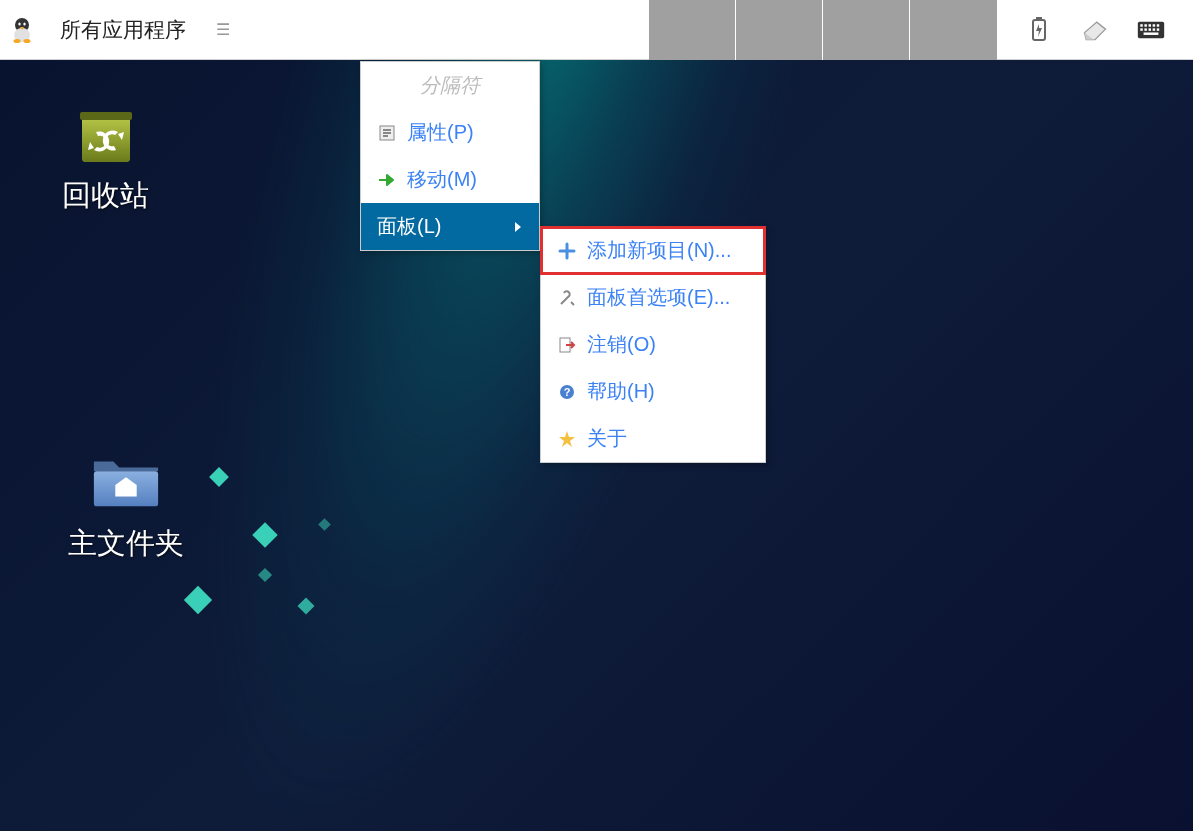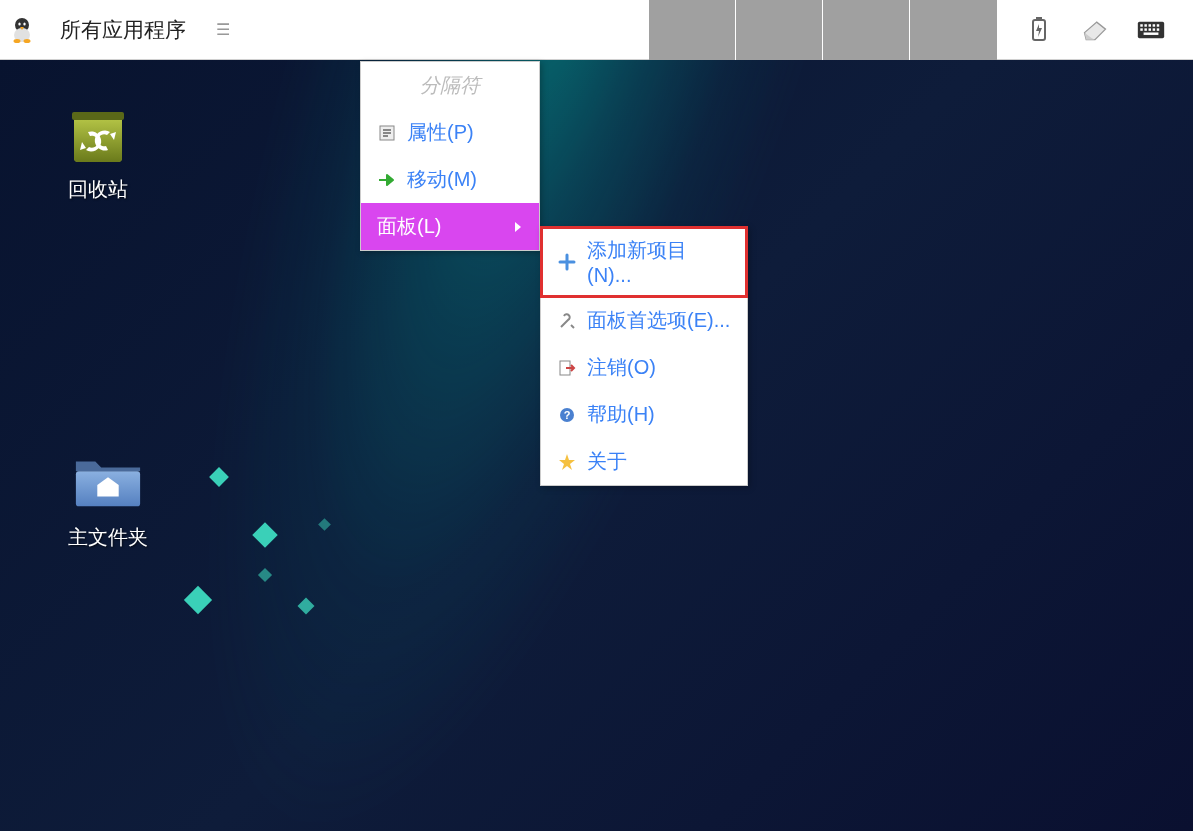--- a/index.html
+++ b/index.html
@@ -24,27 +24,27 @@
     .desktop { position: absolute; top: 60px; left: 0; right: 0; bottom: 0; background: linear-gradient(135deg, #08132f 0%, #0e1c3a 50%, #0a1030 100%); overflow: hidden; }
 
     
     .light-beam { position: absolute; top: -100px; left: 180px; width: 500px; height: 900px; background: radial-gradient(ellipse at 50% 0%, rgba(0,200,180,0.45) 0%, rgba(0,180,170,0.25) 25%, rgba(0,120,130,0.1) 50%, transparent 70%); transform: rotate(18deg); pointer-events: none; filter: blur(8px); }
 
     
     .diamond { position: absolute; width: 14px; height: 14px; background: #3ad0b8; transform: rotate(45deg); }
 
     .desktop-icon { position: absolute; display: flex; flex-direction: column; align-items: center; gap: 10px; }
     .desktop-icon .icon-img { width: 72px; height: 64px; display: flex; align-items: center; justify-content: center; }
-    .desktop-icon .icon-label { color: #fff; font-size: 20px; font-weight: 400; text-shadow: 1px 1px 2px rgba(0,0,0,0.7); }
+    .desktop-icon .icon-label { color: #fff; font-size: 29px; font-weight: 400; text-shadow: 1px 1px 2px rgba(0,0,0,0.7); }
 
     
     .context-menu { position: absolute; background: #fff; border: 1px solid #ccc; min-width: 180px; box-shadow: 2px 2px 6px rgba(0,0,0,0.25); }
     .menu-item { display: flex; align-items: center; gap: 10px; padding: 10px 16px; font-size: 20px; color: #3b82f6; }
     .menu-item.disabled { color: #bbb; justify-content: center; font-style: italic; }
-    .menu-item.selected { background: #d946ef; color: #fff; justify-content: center; }
+    .menu-item.selected { background: #0369a1; color: #fff; justify-content: center; }
     .menu-item .mi-icon { width: 20px; height: 20px; display: flex; align-items: center; justify-content: center; flex-shrink: 0; }
     .menu-item .arrow { margin-left: auto; }
     .menu-item.highlighted { outline: 3px solid #e03030; outline-offset: -2px; }
 
     
     svg { display: block; }
   </style>
 </head>
 <body>
 
@@ -182,21 +182,21 @@
   <div class="menu-item selected">
     <span>面板(L)</span>
     <span class="arrow">
       <svg width="10" height="12" viewBox="0 0 10 12">
           <path d="M2 1 L8 6 L2 11 Z" fill="#fff"></path>
         </svg>
     </span>
   </div>
 </div>
 
-<div class="context-menu" style="top:226px; left:540px; width:208px;">
+<div class="context-menu" style="top:226px; left:540px; width:226px;">
   <div class="menu-item highlighted">
     <span class="mi-icon">
       <svg width="18" height="18" viewBox="0 0 18 18">
           <path d="M9 2 L9 16 M2 9 L16 9" stroke="#4a90e0" stroke-width="3" stroke-linecap="round"></path>
         </svg>
     </span>
     <span>添加新项目(N)...</span>
   </div>
   <div class="menu-item">
     <span class="mi-icon">

